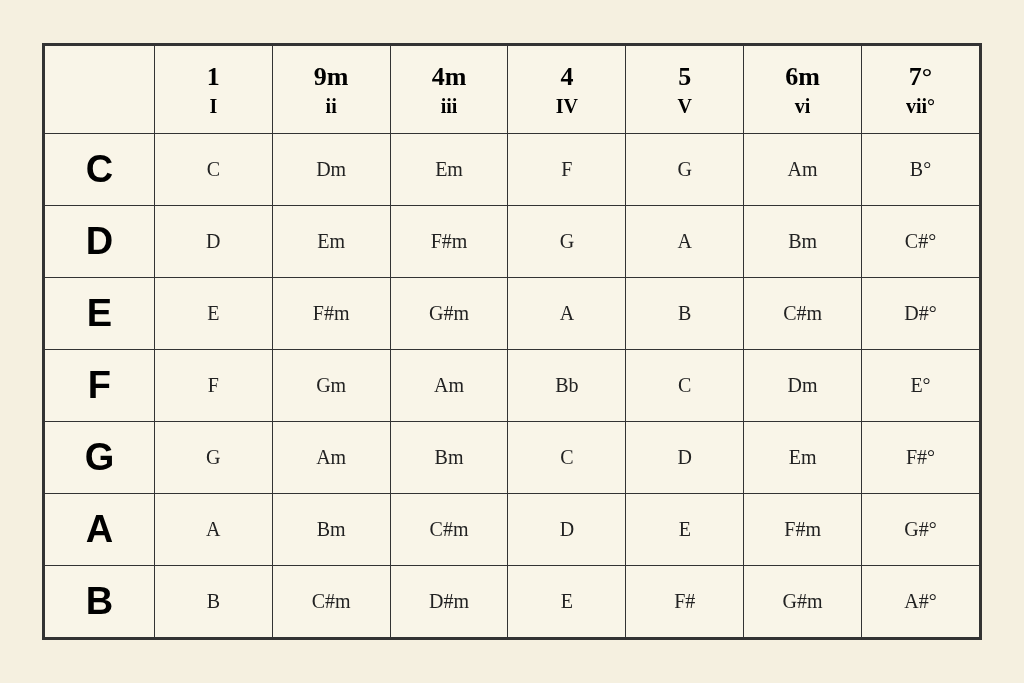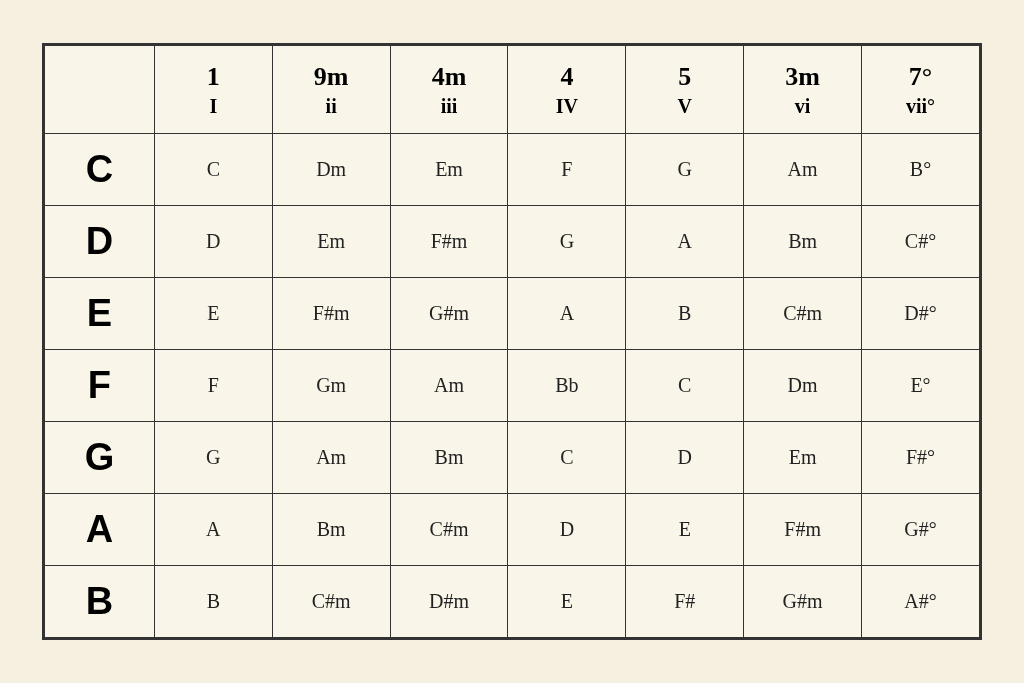--- a/index.html
+++ b/index.html
@@ -95,21 +95,21 @@
           </td>
           <td>
             <span class="header-number">4</span>
             <span class="header-roman">IV</span>
           </td>
           <td>
             <span class="header-number">5</span>
             <span class="header-roman">V</span>
           </td>
           <td>
-            <span class="header-number">3m</span>
+            <span class="header-number">6m</span>
             <span class="header-roman">vi</span>
           </td>
           <td>
             <span class="header-number">7°</span>
             <span class="header-roman">vii°</span>
           </td>
         </tr>
         <tr>
           <td class="row-key">C</td>
           <td class="chord-cell">C</td>

